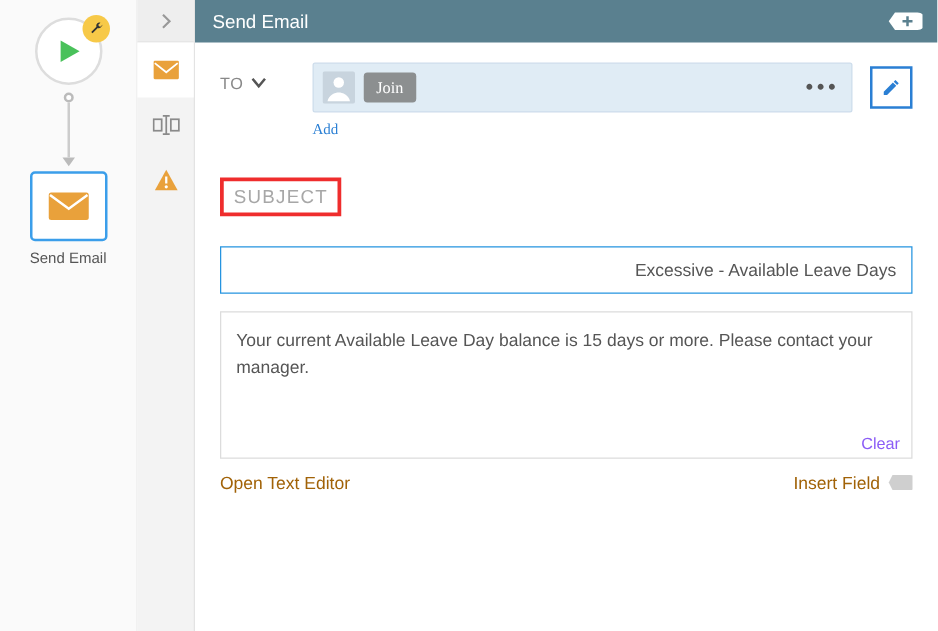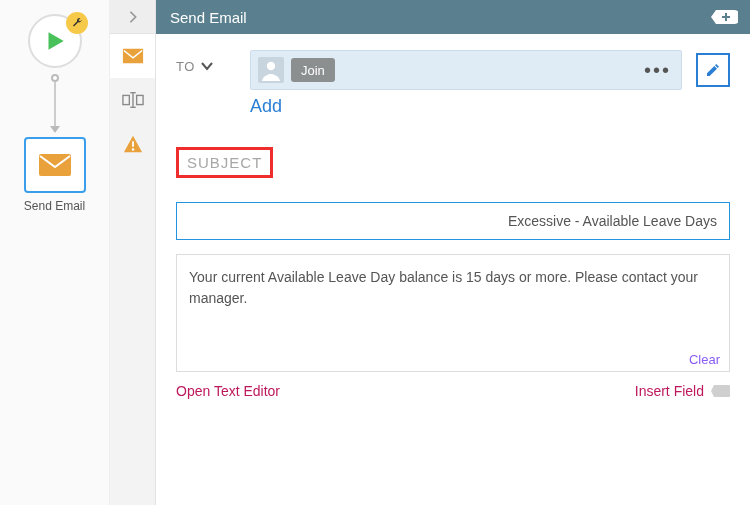--- a/index.html
+++ b/index.html
@@ -35,43 +35,43 @@
   .panel-title { font-size: 15px; font-weight: 400; flex: 1; }
   .label-tag { display:flex; align-items:center; }
   .label-tag svg { width: 28px; height: 18px; }
   .panel-body { flex: 1; padding: 16px 20px 6px 20px; overflow: auto; }
 
   
   .to-row { display: flex; align-items: flex-start; gap: 14px; margin-bottom: 30px; }
   .to-left { display: flex; align-items: center; gap: 6px; width: 60px; padding-top: 8px; }
   .to-label { color: #888; font-size: 13px; letter-spacing: 0.5px; }
   .chev-down svg { width: 12px; height: 10px; }
-  .to-mid { flex: 1; min-width: 0; }
+  .to-mid { flex: 1; min-width: 0; font-family: Liberation Serif, serif; }
   .chip-area { background: #e0ecf5; border: 1px solid #cddceb; border-radius: 2px; height: 40px; display: flex; align-items: center; padding: 0 6px; gap: 6px; }
   .avatar-box { width: 28px; height: 28px; border-radius: 2px; display: flex; align-items: center; justify-content: center; }
   .avatar-box svg { width: 26px; height: 26px; }
   .chip { background: #8c8f90; color: #fff; border-radius: 3px; height: 24px; padding: 0 10px; display: flex; align-items: center; font-size: 13px; }
   .chip-spacer { flex: 1; }
   .ellipsis { font-size: 20px; color: #555; letter-spacing: 2px; padding: 0 4px; }
-  .add-link { color: #2a7fd4; font-size: 18px; margin-top: 6px; display: inline-block; cursor: pointer; }
+  .add-link { color: #2a7fd4; font-size: 12px; margin-top: 6px; display: inline-block; cursor: pointer; }
   .edit-btn { width: 34px; height: 34px; border: 2px solid #2a7fd4; background: #fff; display: flex; align-items: center; justify-content: center; cursor: pointer; margin-top:3px; }
   .edit-btn svg { width: 16px; height: 16px; }
 
   
   .section-label { color: #a7a7a7; font-size: 15px; letter-spacing: 1px; }
   .section-label-wrap { display: inline-block; border: 3px solid #ef2d2d; padding: 4px 8px; margin-bottom: 24px; }
 
   .subject-input { width: 100%; padding: 10px 12px; border: 1px solid #2594e0; font-size: 14px; color: #555; background: #fff; outline: none; text-align: right; }
   .section-gap { height: 14px; }
 
   .body-area { position: relative; }
   .body-text { width: 100%; height: 118px; padding: 12px 12px 30px 12px; border: 1px solid #dcdcdc; font-size: 14px; color: #555; background: #fff; resize: none; outline: none; font-family: inherit; line-height: 1.5; }
   .clear-link { position: absolute; right: 10px; bottom: 8px; font-size: 13px; color: #8b5cf6; cursor: pointer; }
 
-  .footer-row { display: flex; justify-content: space-between; margin-top: 8px; font-size: 14px; color: #be185d; }
+  .footer-row { display: flex; justify-content: space-between; margin-top: 8px; font-size: 14px; color: #a16207; }
   .footer-row .right { display: flex; align-items: center; gap: 6px; margin-left: 32px; }
   .footer-row .right svg { width: 20px; height: 14px; }
   .footer-row span { cursor: pointer; }
 </style>
 </head>
 <body>
 
 <div class="app">
 
   <div class="workflow">

